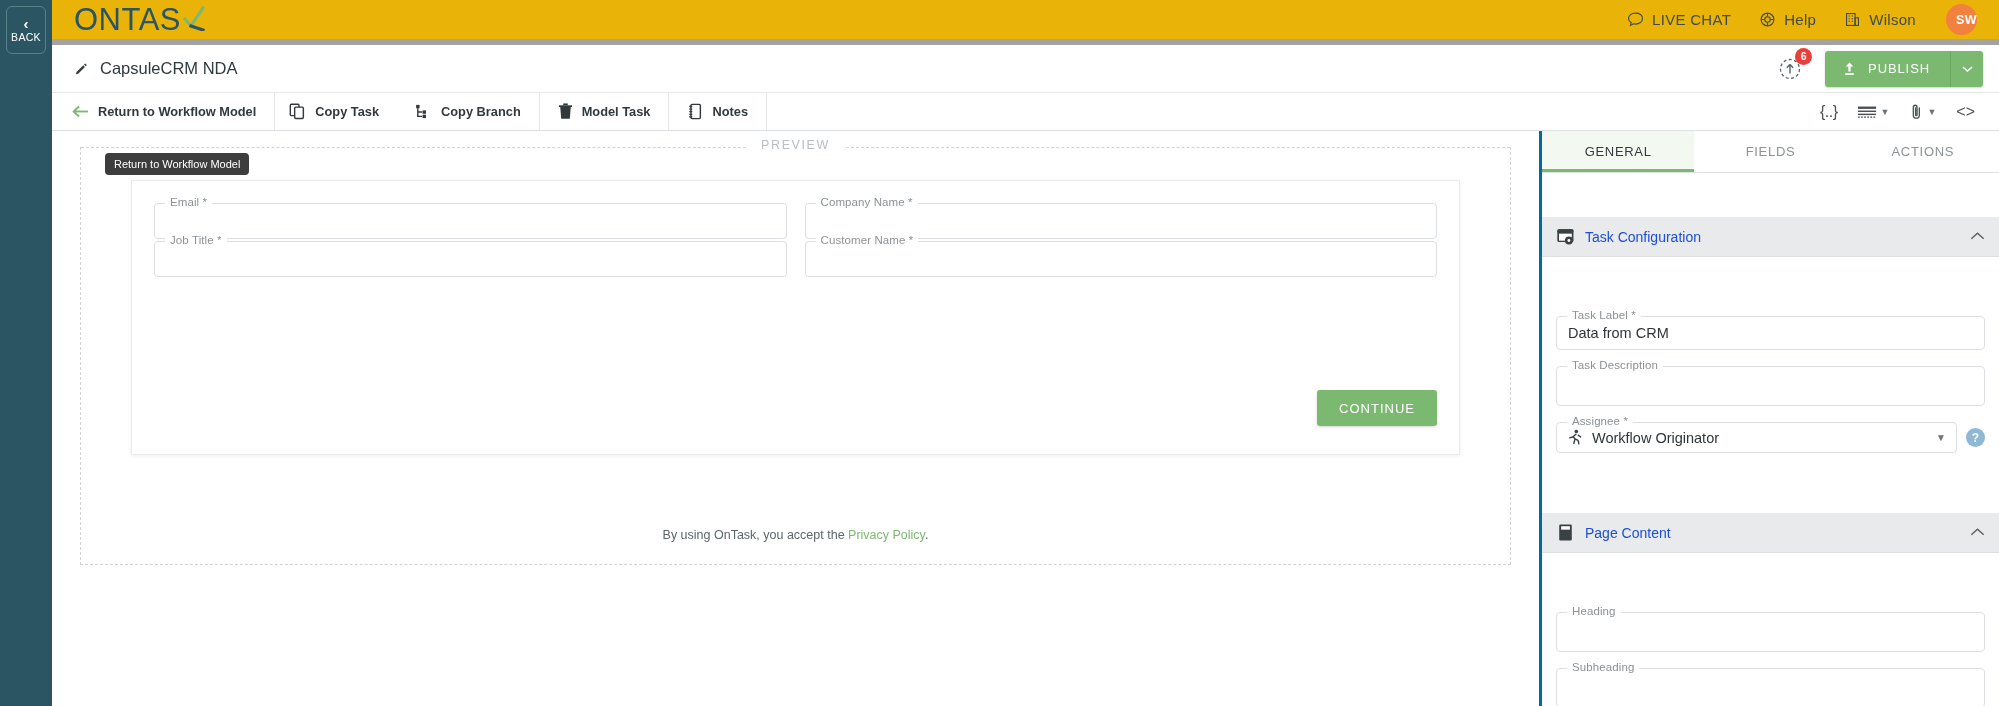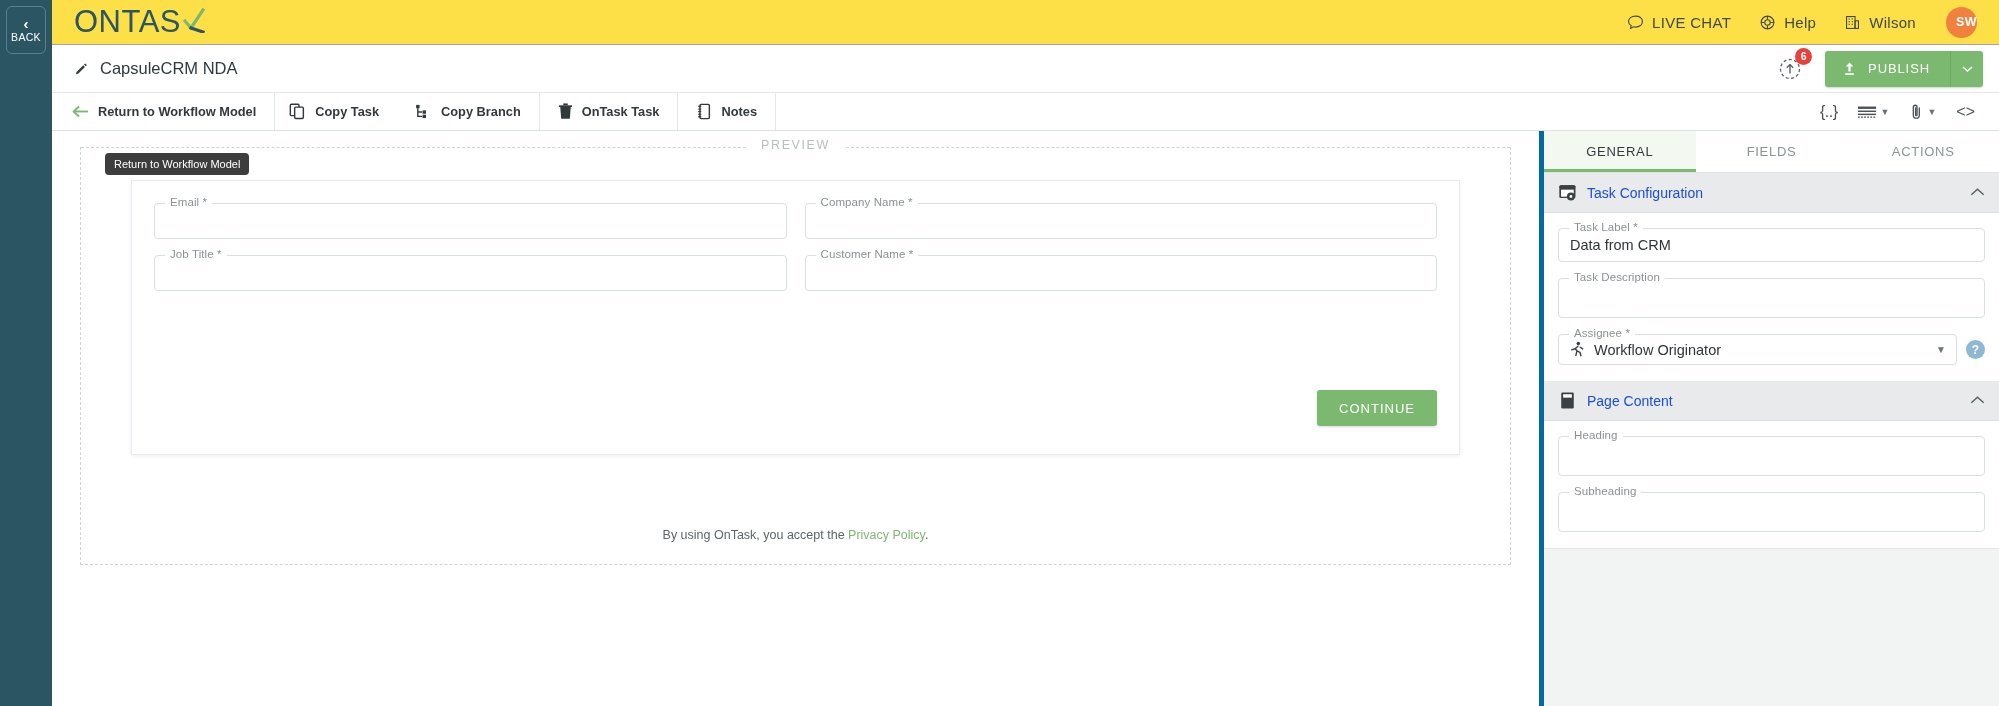--- a/index.html
+++ b/index.html
@@ -31,24 +31,24 @@
   }
   .back-chevron { font-size: 15px; line-height: 13px; font-weight: 600; }
   .back-label { font-size: 10.5px; letter-spacing: 0.3px; line-height: 12px; }
 
   
   .main { flex: 1; height: 706px; display: flex; flex-direction: column; min-width: 0; }
 
   
   .topbar {
     height: 45px; min-height: 45px;
-    background: #fde047;
+    background: #eab308;
     display: flex; align-items: center;
     padding: 0 22px 0 22px;
-    border-bottom: 1px solid #a3a3a3;
+    border-bottom: 6px solid #a3a3a3;
   }
   .logo { display: flex; align-items: baseline; font-size: 31px; letter-spacing: 0.5px; color: #2b5562; font-weight: 400; }
   .logo .word { font-family: "Liberation Sans", sans-serif; }
   .logo .kmark { margin-left: 1px; position: relative; top: 1px; }
   .topbar-spacer { flex: 1; }
   .top-actions { display: flex; align-items: center; gap: 28px; }
   .top-item { display: flex; align-items: center; gap: 8px; color: #3f4b50; font-size: 15px; cursor: pointer; white-space: nowrap; }
   .top-item .lbl { letter-spacing: 0.3px; }
   .avatar {
     width: 31px; height: 31px; border-radius: 50%;
@@ -147,21 +147,21 @@
   }
   .form-card {
     position: absolute; top: 33px; left: 50px; right: 50px;
     height: 275px;
     background: #ffffff;
     border: 1px solid #e9ebec;
     box-shadow: 0 1px 4px rgba(0,0,0,0.07);
     padding: 22px 22px 0 22px;
   }
   .form-grid { display: flex; gap: 18px; }
-  .form-col { flex: 1; display: flex; flex-direction: column; gap: 16px; }
+  .form-col { flex: 1; display: flex; flex-direction: column; gap: 2px; }
   .mfield { position: relative; }
   .mfield-box {
     height: 36px; border: 1px solid #dcdfe1; border-radius: 4px;
     background: #ffffff;
   }
   .mfield-label {
     position: absolute; top: -7px; left: 11px;
     background: #ffffff; padding: 0 5px;
     font-size: 11.5px; color: #8b9194; letter-spacing: 0.1px;
   }
@@ -177,22 +177,22 @@
   .legal {
     position: absolute; left: 0; right: 0; bottom: 22px;
     text-align: center; font-size: 12.5px; color: #5d6669;
   }
   .legal a { color: #7cb970; text-decoration: none; }
 
   
   .rpanel {
     width: 460px; min-width: 460px;
     background: #ffffff;
-    border-left: 5px solid #0369a1;
-    display: flex; flex-direction: column;
+    border-left: 3px solid #0369a1;
+    display: flex; flex-direction: column; gap: 44px;
   }
   .rtabs { display: flex; height: 42px; min-height: 42px; border-bottom: 1px solid #dfe2e4; }
   .rtab {
     flex: 1; display: flex; align-items: center; justify-content: center;
     font-size: 13px; letter-spacing: 0.7px; color: #8d9295; cursor: pointer;
     background: #ffffff;
   }
   .rtab.active {
     color: #33393c; background: #f3f9f1;
     box-shadow: inset 0 -3px 0 #7cb970;
@@ -369,21 +369,21 @@
       </div>
 
       <div class="tb-item">
         <span class="ico">
           <svg width="15" height="17" viewBox="0 0 16 18">
             <path d="M2.4 4.2h11.2l-1 12.4H3.4z" fill="#32393d"></path>
             <rect x="1" y="2.4" width="14" height="1.8" fill="#32393d"></rect>
             <rect x="5.6" y="0.4" width="4.8" height="2" fill="#32393d"></rect>
           </svg>
         </span>
-        <span>OnTask Task</span>
+        <span>Model Task</span>
       </div>
 
       <div class="tb-item">
         <span class="ico">
           <svg width="16" height="17" viewBox="0 0 17 18">
             <rect x="4.2" y="1.4" width="10" height="15.2" rx="1.2" fill="none" stroke="#32393d" stroke-width="1.5"></rect>
             <path d="M2.4 3.6h3.2M2.4 6.4h3.2M2.4 9.2h3.2M2.4 12h3.2M2.4 14.6h3.2" stroke="#32393d" stroke-width="1.4"></path>
           </svg>
         </span>
         <span>Notes</span>

